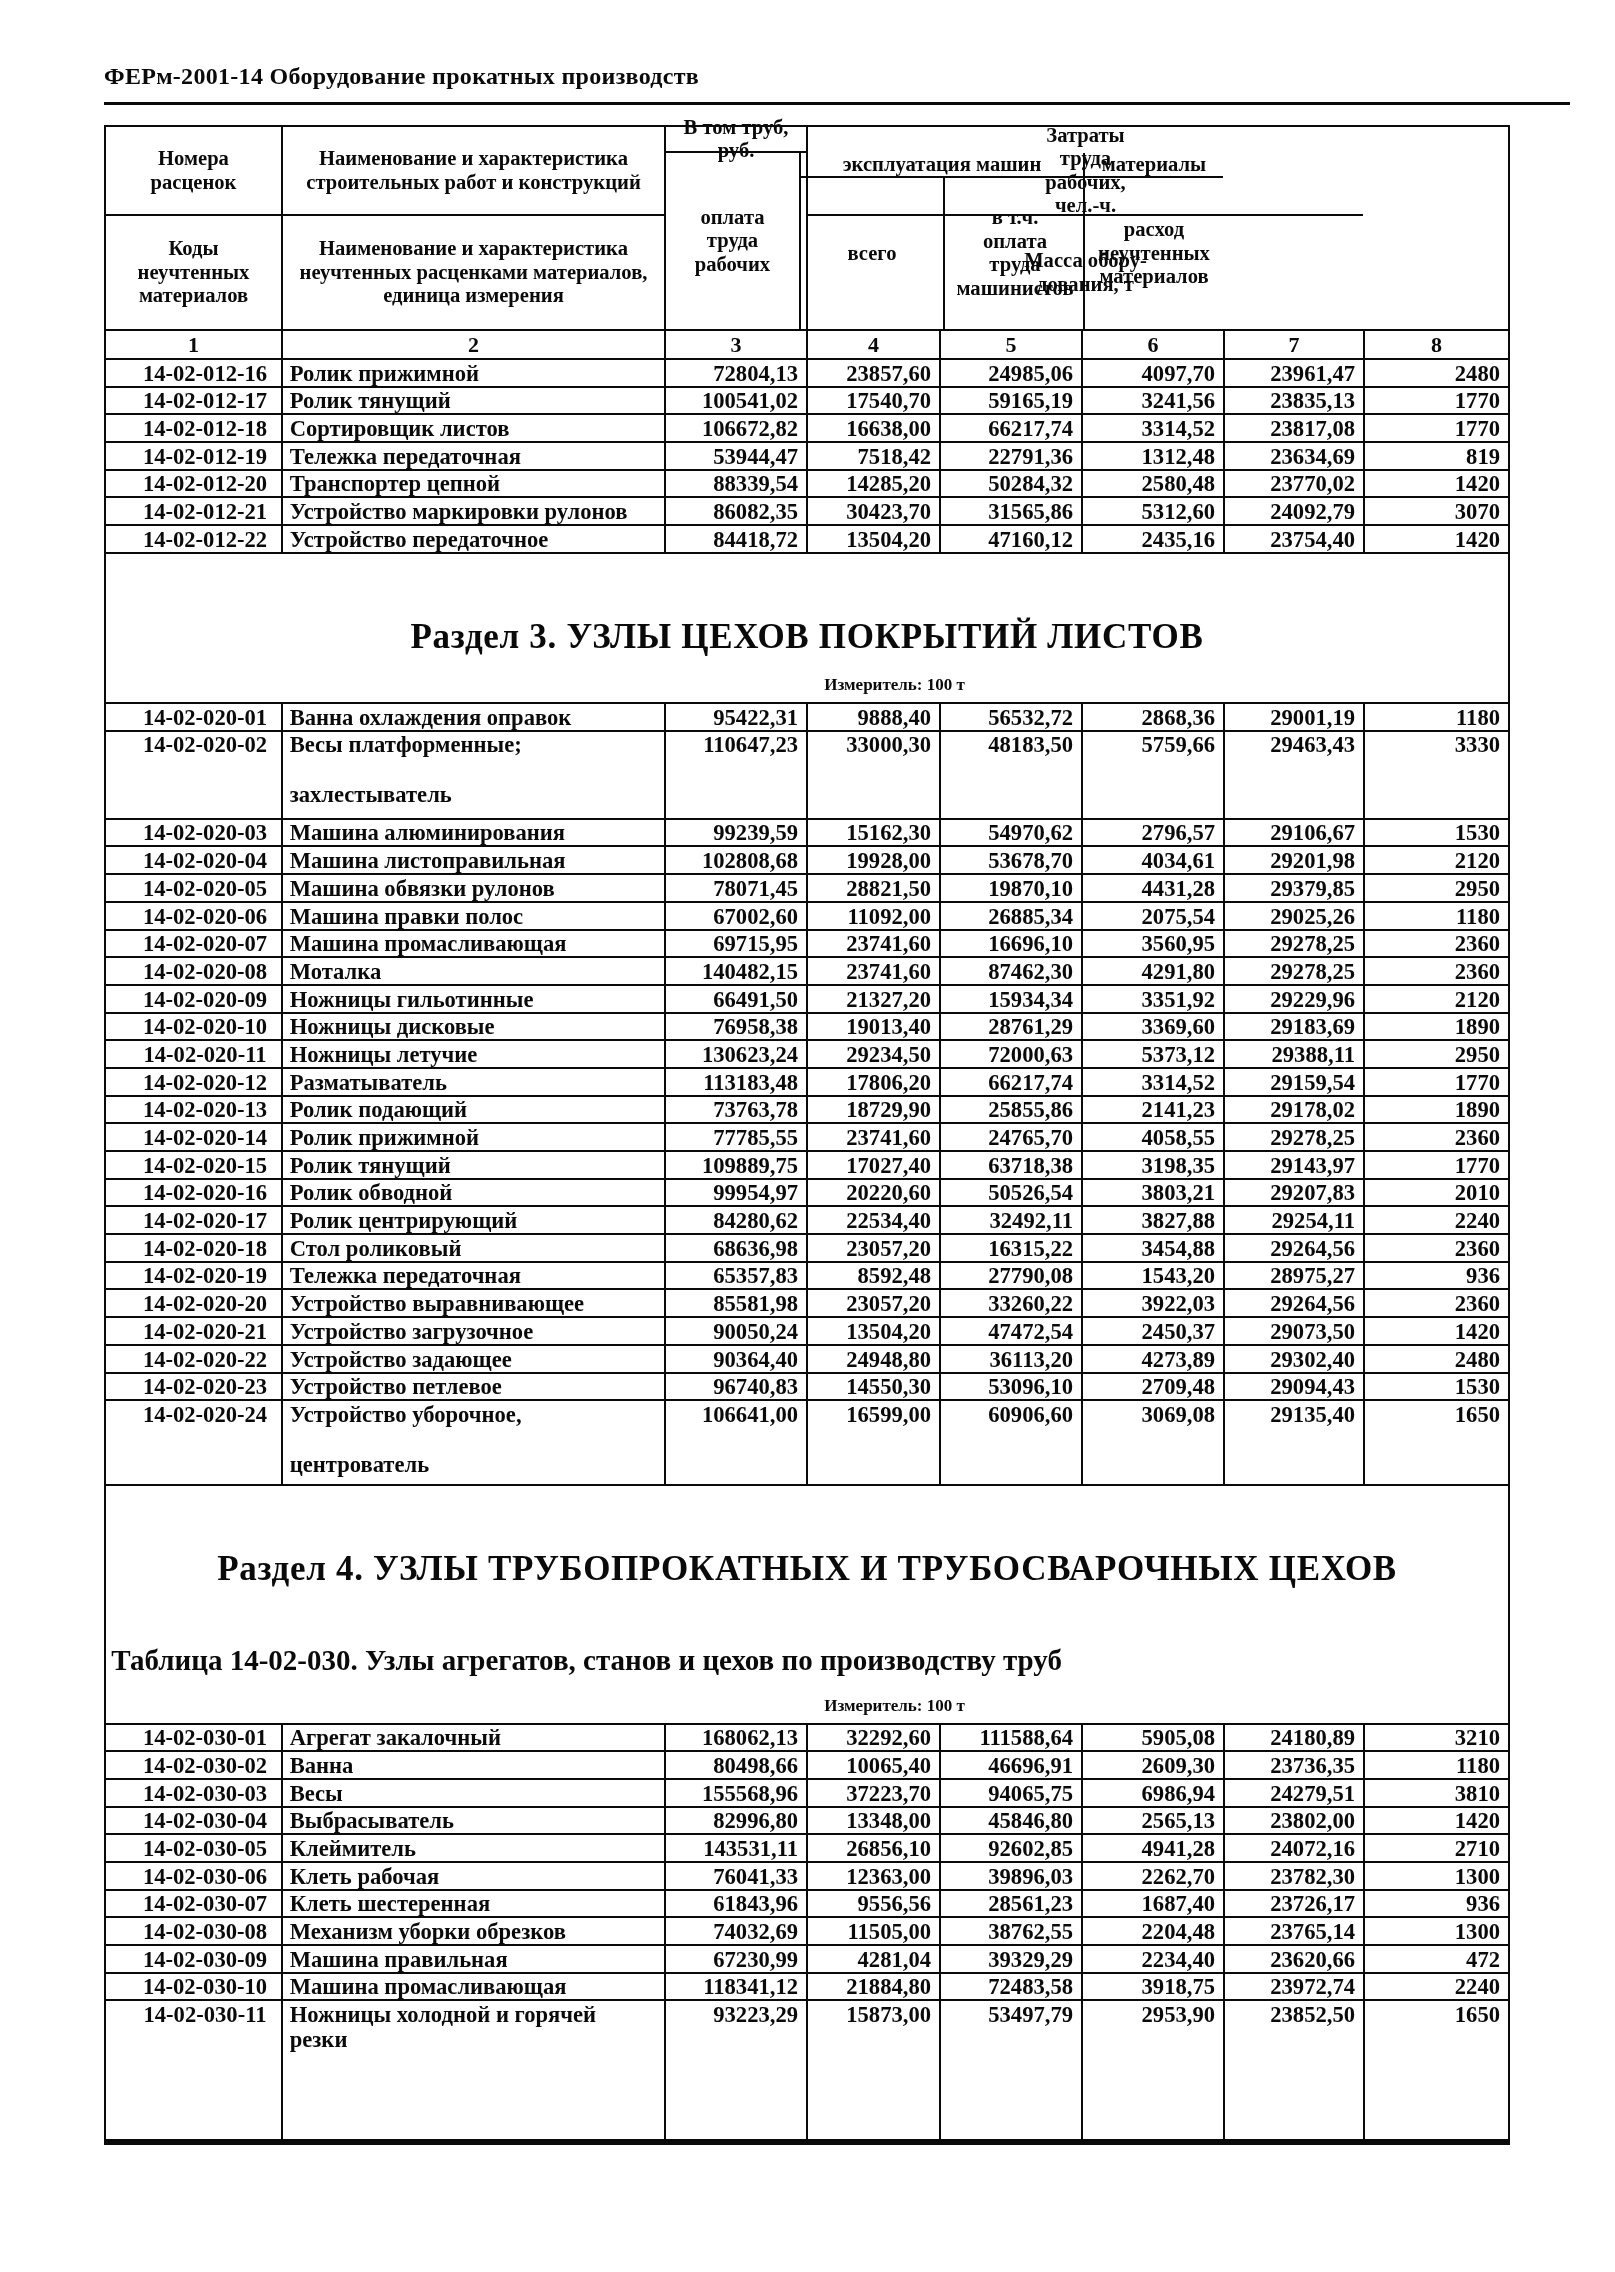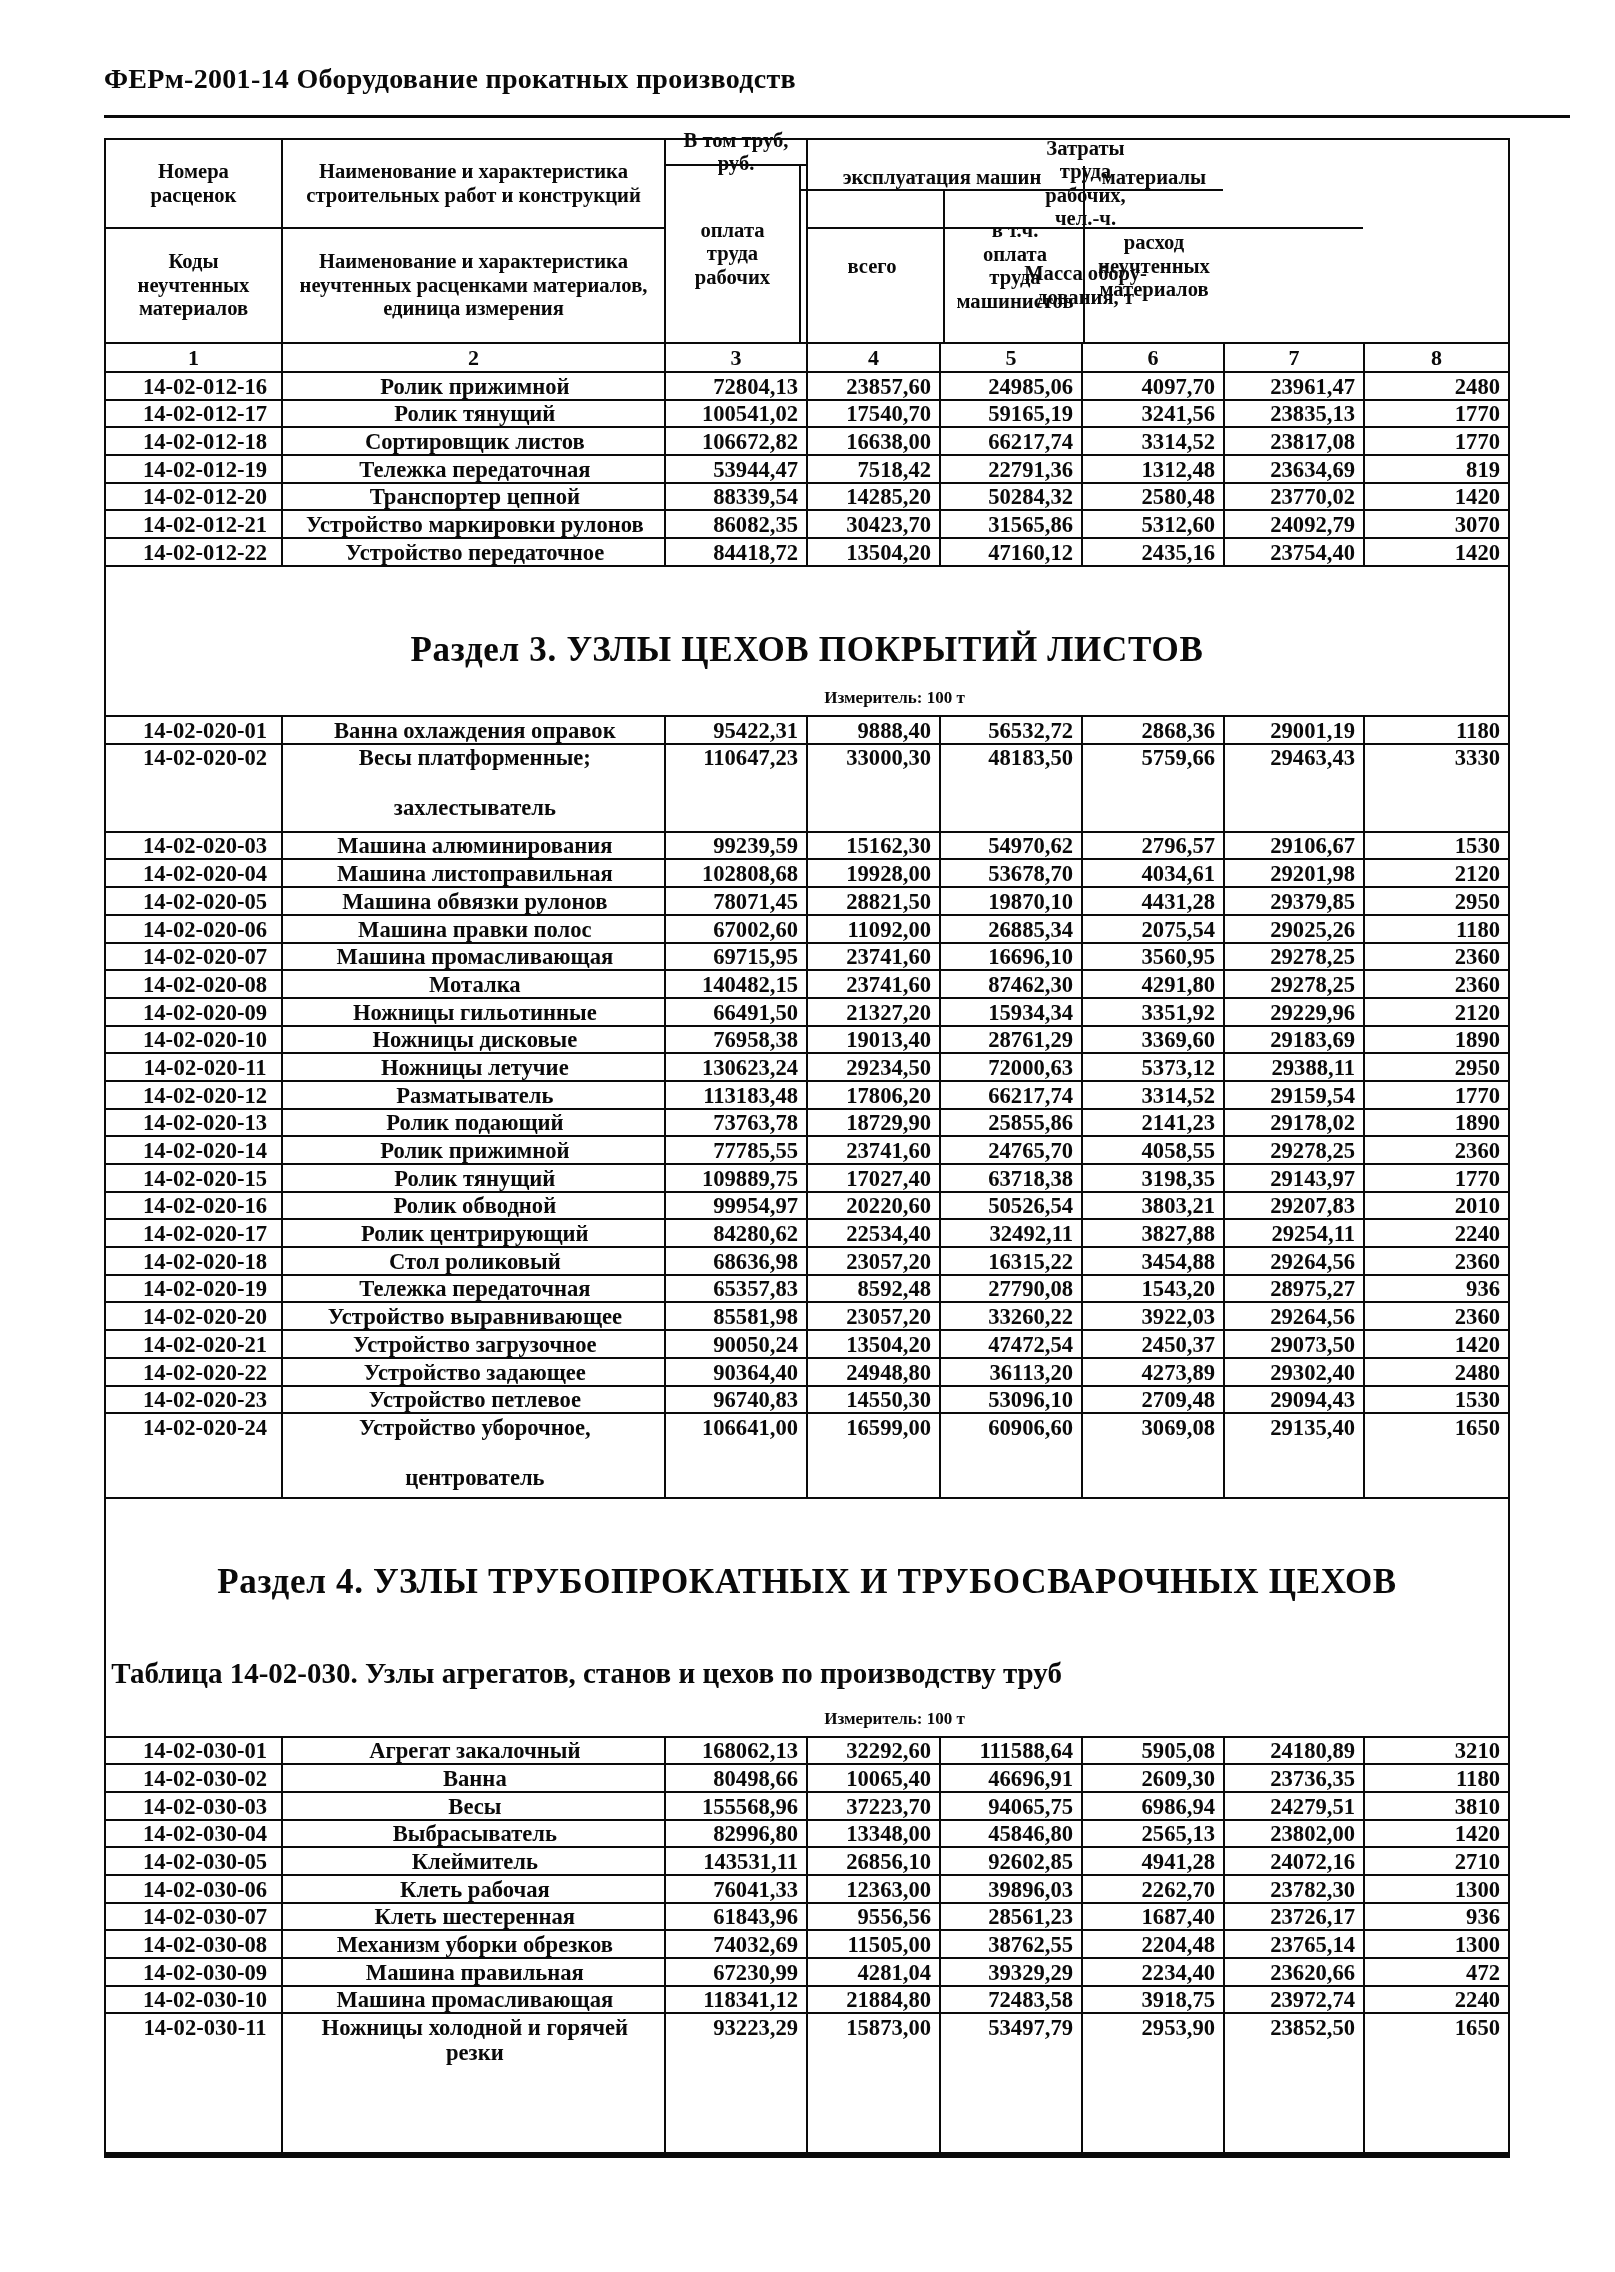--- a/index.html
+++ b/index.html
@@ -4,22 +4,22 @@
 <style>
   html,body{margin:0;padding:0;background:#ffffff;}
   body{
     width:1616px;height:2273px;position:relative;box-sizing:border-box;
     padding:63px 40px 27px 104px;
     font-family:"Liberation Serif","DejaVu Serif",serif;
     color:#0a0a0a;font-weight:700;
     -webkit-font-smoothing:antialiased;
   }
   .doc-title{
-    font-size:28px;letter-spacing:0.3px;
-    border-bottom:3.3px solid #0a0a0a;padding-bottom:20px;width:1466px;
+    font-size:24px;letter-spacing:0.3px;
+    border-bottom:3.3px solid #0a0a0a;padding-bottom:12px;width:1466px;
   }
   .frame{
     margin-top:20px;width:1402px;box-sizing:content-box;
     border:2.7px solid #0a0a0a;border-bottom:6px solid #0a0a0a;
   }
   
   .thead{display:grid;grid-template-columns:175px 383px 142px 557px 145px;
     height:202px;border-bottom:2px solid #0a0a0a;font-size:20.6px;line-height:1.14;}
   .thead .cellc{display:flex;align-items:center;justify-content:center;text-align:center;white-space:pre-line;}
   .bl{border-left:2px solid #0a0a0a;}
@@ -35,21 +35,21 @@
   
   .numrow{display:grid;grid-template-columns:175px 383px 142px 133px 142px 142px 140px 145px;
     border-bottom:2px solid #0a0a0a;font-size:22px;}
   .numrow div{display:flex;align-items:center;justify-content:center;height:27px;}
   .numrow div + div{border-left:2px solid #0a0a0a;}
   
   .t-row{display:grid;grid-template-columns:175px 383px 142px 133px 142px 142px 140px 145px;
     border-bottom:2px solid #0a0a0a;font-size:22.6px;line-height:25px;min-height:25px;}
   .t-row > div + div{border-left:2px solid #0a0a0a;}
   .c-code{text-align:center;padding-top:0.7px;padding-left:23px;}
-  .c-name{text-align:center;padding:0.7px 4px 0 6.7px;white-space:pre-line;}
+  .c-name{text-align:left;padding:0.7px 4px 0 6.7px;white-space:pre-line;}
   .c-num{text-align:right;padding:0.7px 8px 0 2.7px;}
   .tbl-030 .t-row:last-child{border-bottom:none;}
   
   .section{border-bottom:2px solid #0a0a0a;padding:63px 0 6.7px 0;}
   .sec-heading{text-align:center;font-size:35px;letter-spacing:0.7px;}
   .sec-caption{font-size:29px;margin-top:55px;padding-left:5.3px;}
   .sec-measure{font-size:17px;margin-top:18.6px;padding-left:175px;text-align:center;}
 </style>
 </head>
 <body>

